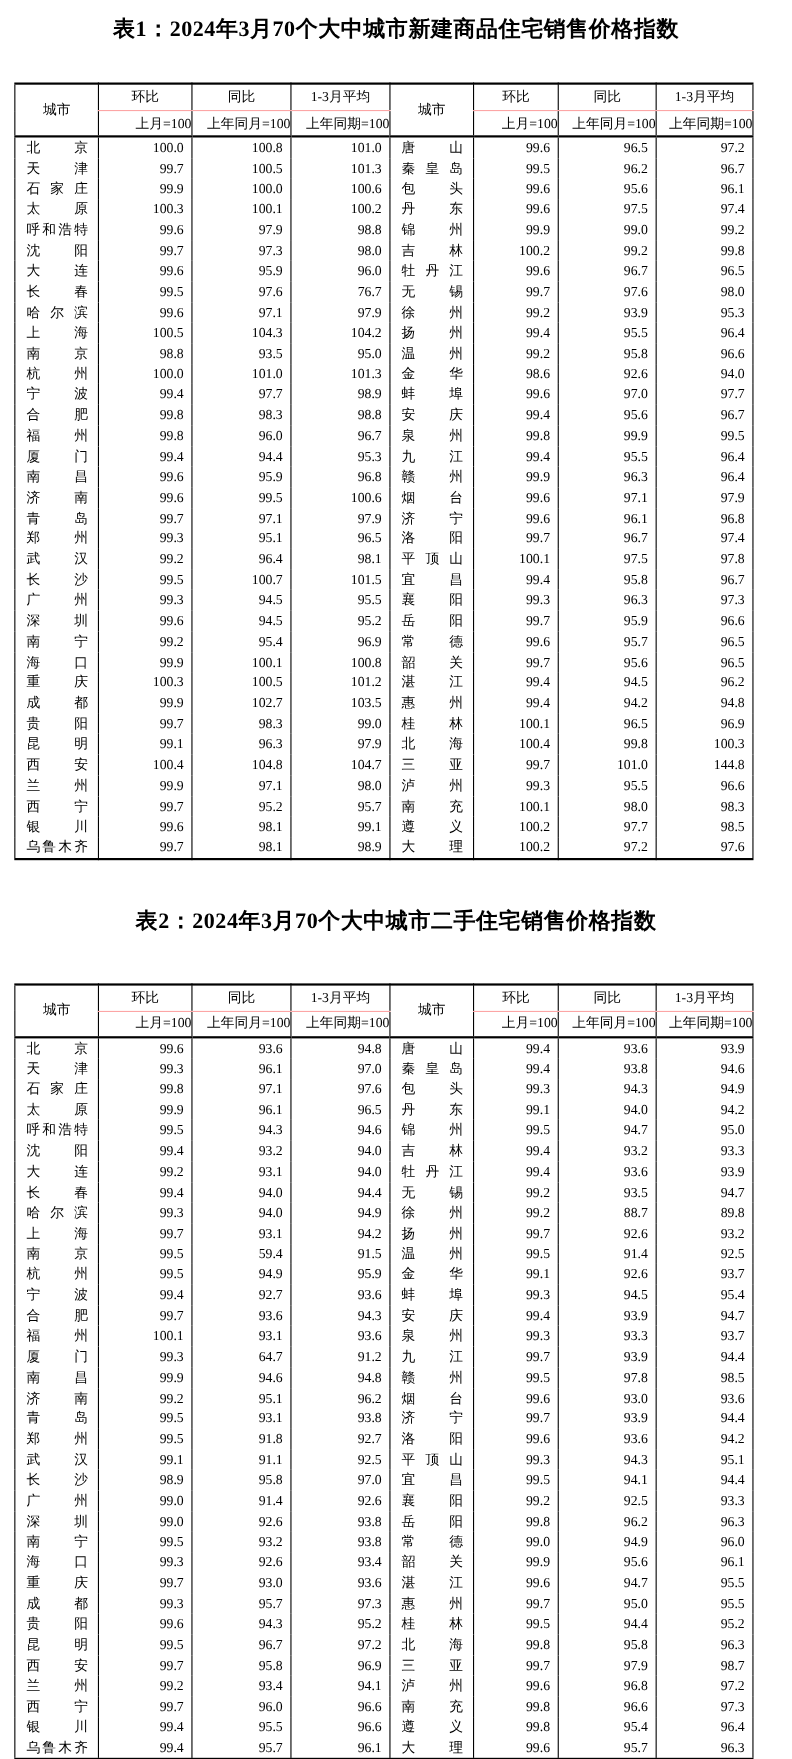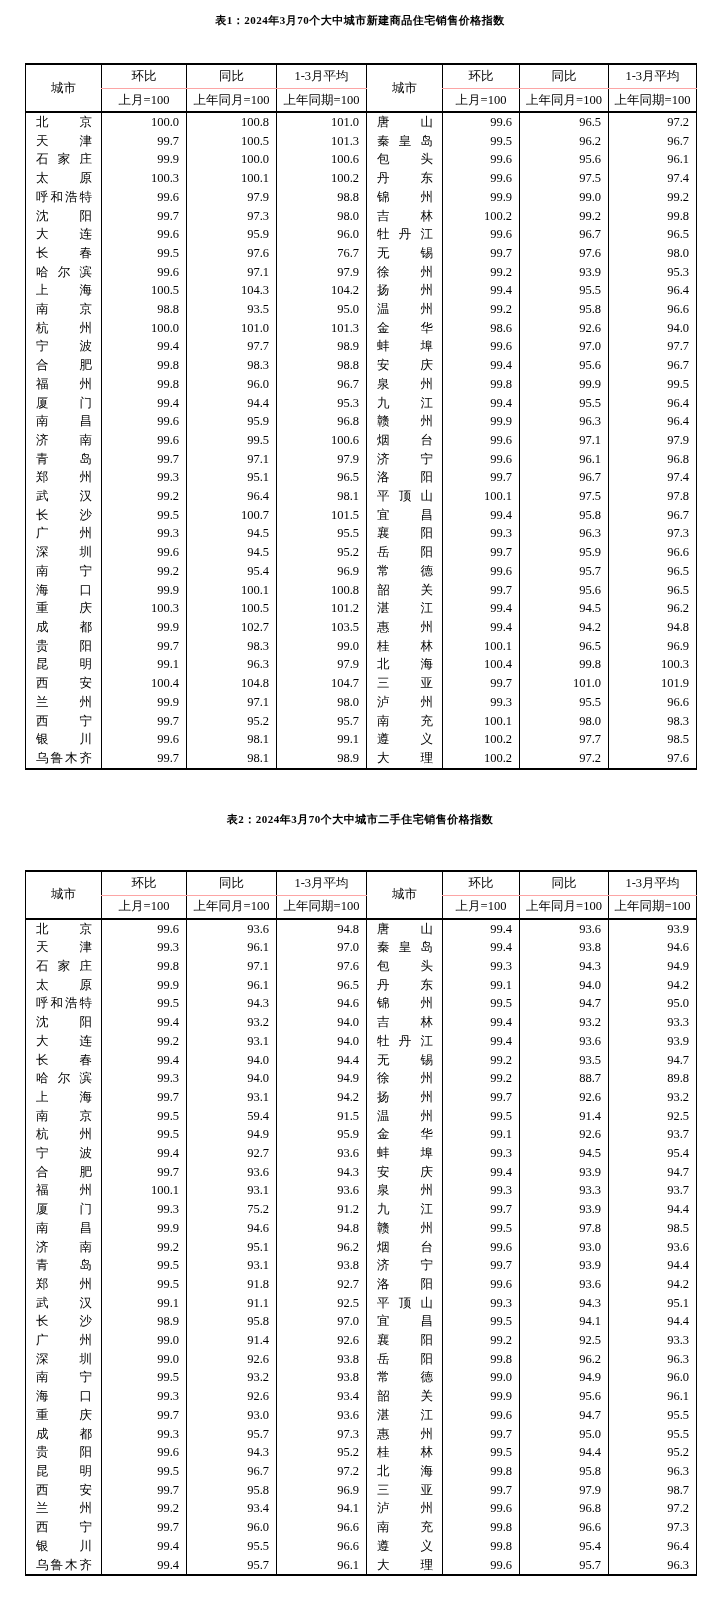--- a/index.html
+++ b/index.html
@@ -11,52 +11,52 @@
     width: 720px;
     height: 1599px;
     overflow: hidden;
     color: #000000;
     font-family: "Liberation Serif", "DejaVu Serif", serif;
   }
   .doc-title {
     margin: 0;
     padding-top: 13px;
     text-align: center;
-    font-size: 11px;
+    font-size: 20px;
     font-weight: bold;
     color: #000000;
     letter-spacing: 0.5px;
   }
   .doc-title.second {
     padding-top: 42px;
   }
   table.idx {
     border-collapse: collapse;
     table-layout: fixed;
     width: 671px;
-    margin-left: 25px;
+    margin-left: 13px;
     margin-top: 35px;
   }
   table.idx.second {
     margin-top: 43px;
   }
   table.idx {
     border: 1px solid #000;
     border-top-width: 2px;
     border-bottom-width: 2px;
   }
   .idx th, .idx td {
     border-left: 1px solid #000;
     padding: 0;
     font-weight: normal;
     font-size: 12.5px;
     color: #000;
   }
   .idx thead tr.row-top th { height: 23px; }
-  .idx thead tr.row-sub th { height: 22px; }
+  .idx thead tr.row-sub th { height: 22px; text-align: right; }
   .idx thead th {
     text-align: center;
     vertical-align: middle;
     border-bottom: 1px solid #fca5a5;
   }
   .idx thead tr.row-sub th,
   .idx thead th.city-h {
     border-bottom: 2px solid #000;
   }
   .idx tbody td {
@@ -423,21 +423,21 @@
         <td class="num">100.3</td>
       </tr>
       <tr>
         <td class="city">西安</td>
         <td class="num">100.4</td>
         <td class="num">104.8</td>
         <td class="num">104.7</td>
         <td class="city">三亚</td>
         <td class="num">99.7</td>
         <td class="num">101.0</td>
-        <td class="num">101.9</td>
+        <td class="num">144.8</td>
       </tr>
       <tr>
         <td class="city">兰州</td>
         <td class="num">99.9</td>
         <td class="num">97.1</td>
         <td class="num">98.0</td>
         <td class="city">泸州</td>
         <td class="num">99.3</td>
         <td class="num">95.5</td>
         <td class="num">96.6</td>
@@ -655,21 +655,21 @@
         <td class="num">93.1</td>
         <td class="num">93.6</td>
         <td class="city">泉州</td>
         <td class="num">99.3</td>
         <td class="num">93.3</td>
         <td class="num">93.7</td>
       </tr>
       <tr>
         <td class="city">厦门</td>
         <td class="num">99.3</td>
-        <td class="num">75.2</td>
+        <td class="num">64.7</td>
         <td class="num">91.2</td>
         <td class="city">九江</td>
         <td class="num">99.7</td>
         <td class="num">93.9</td>
         <td class="num">94.4</td>
       </tr>
       <tr>
         <td class="city">南昌</td>
         <td class="num">99.9</td>
         <td class="num">94.6</td>

